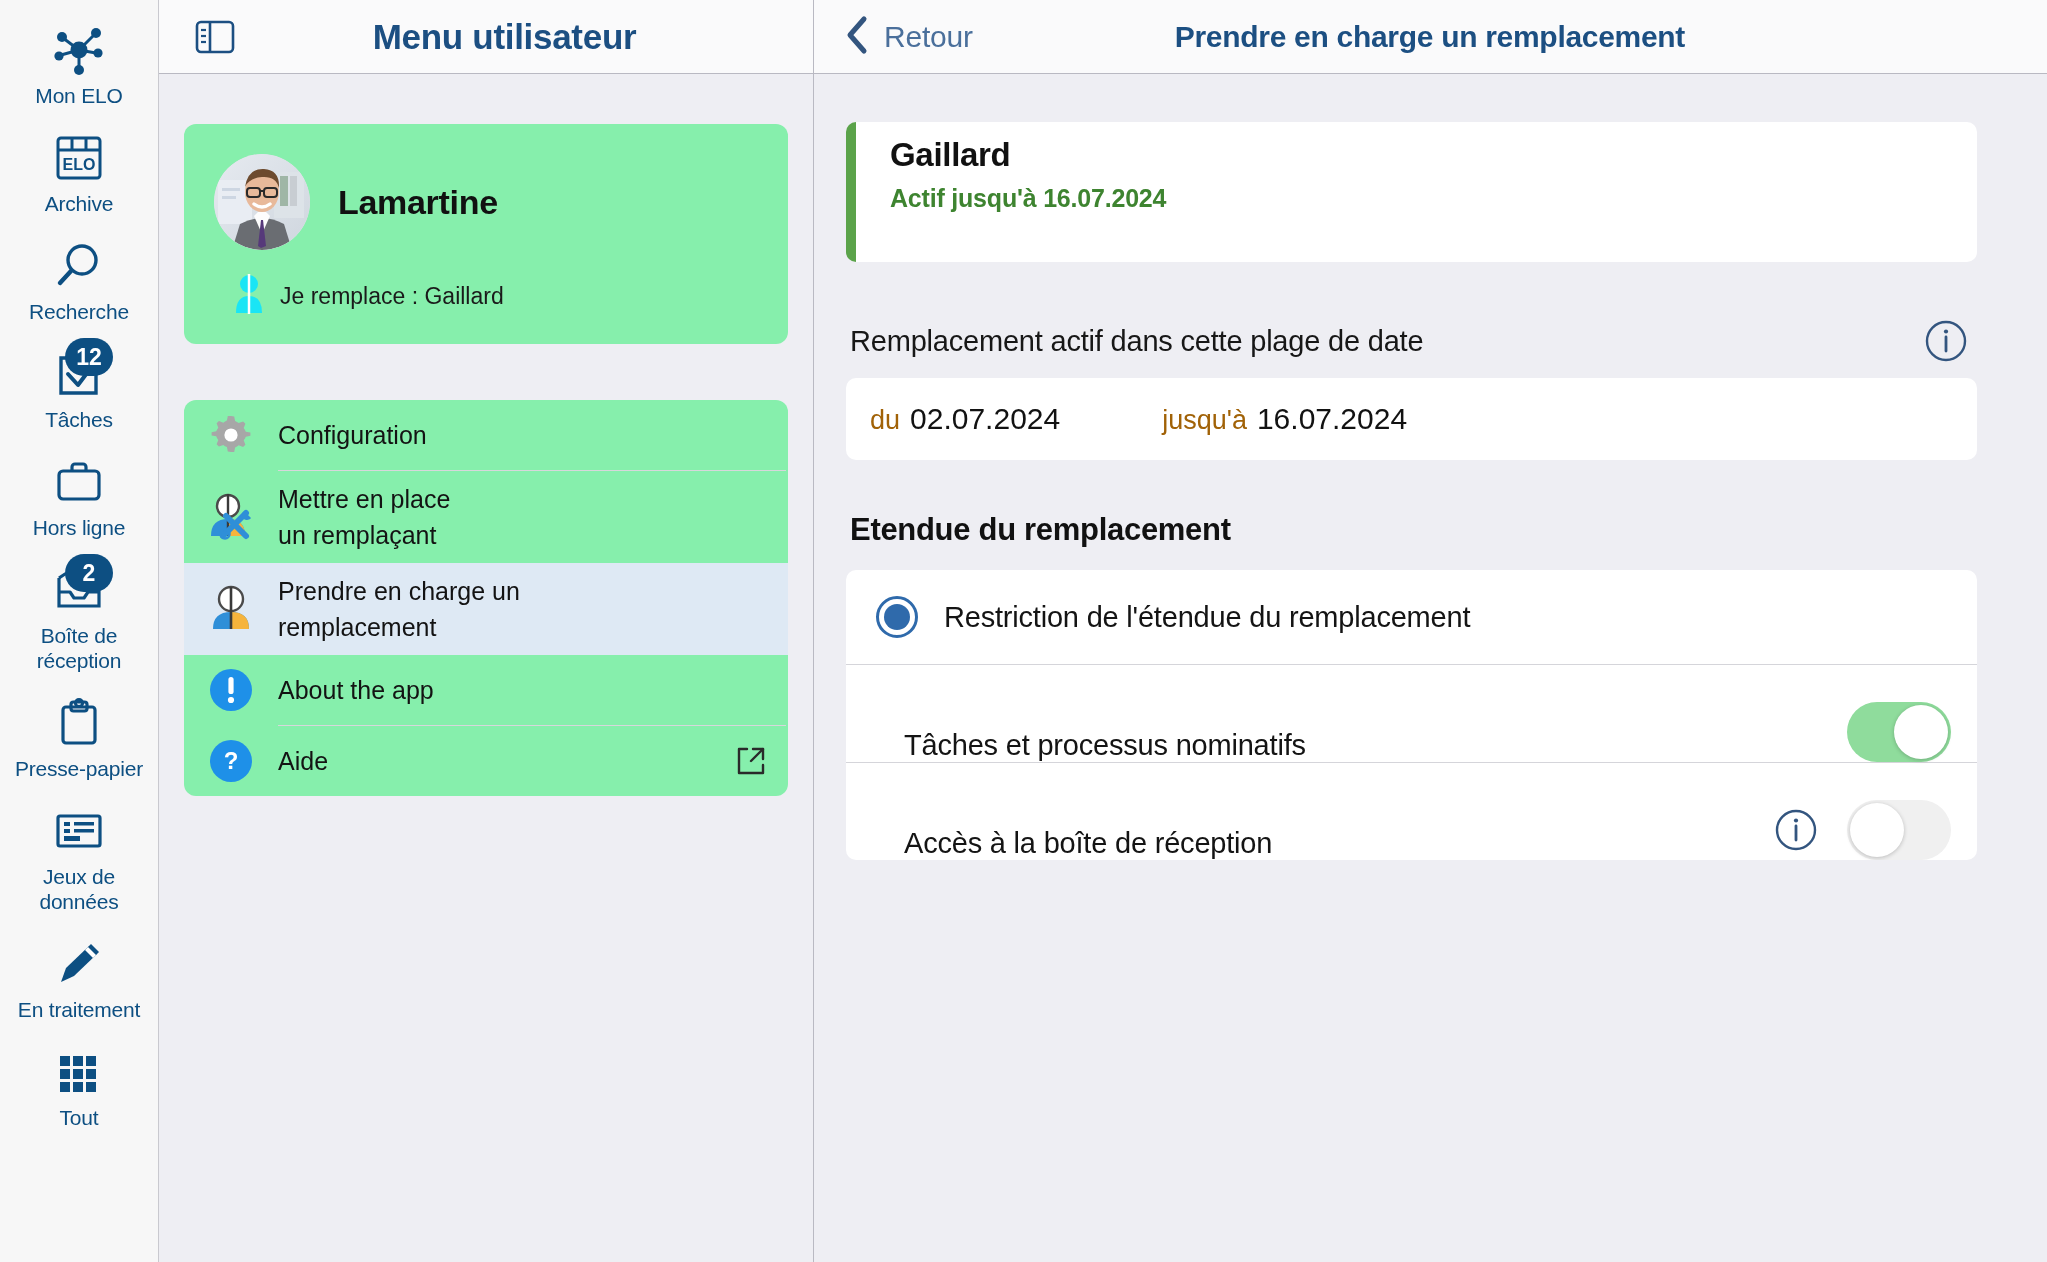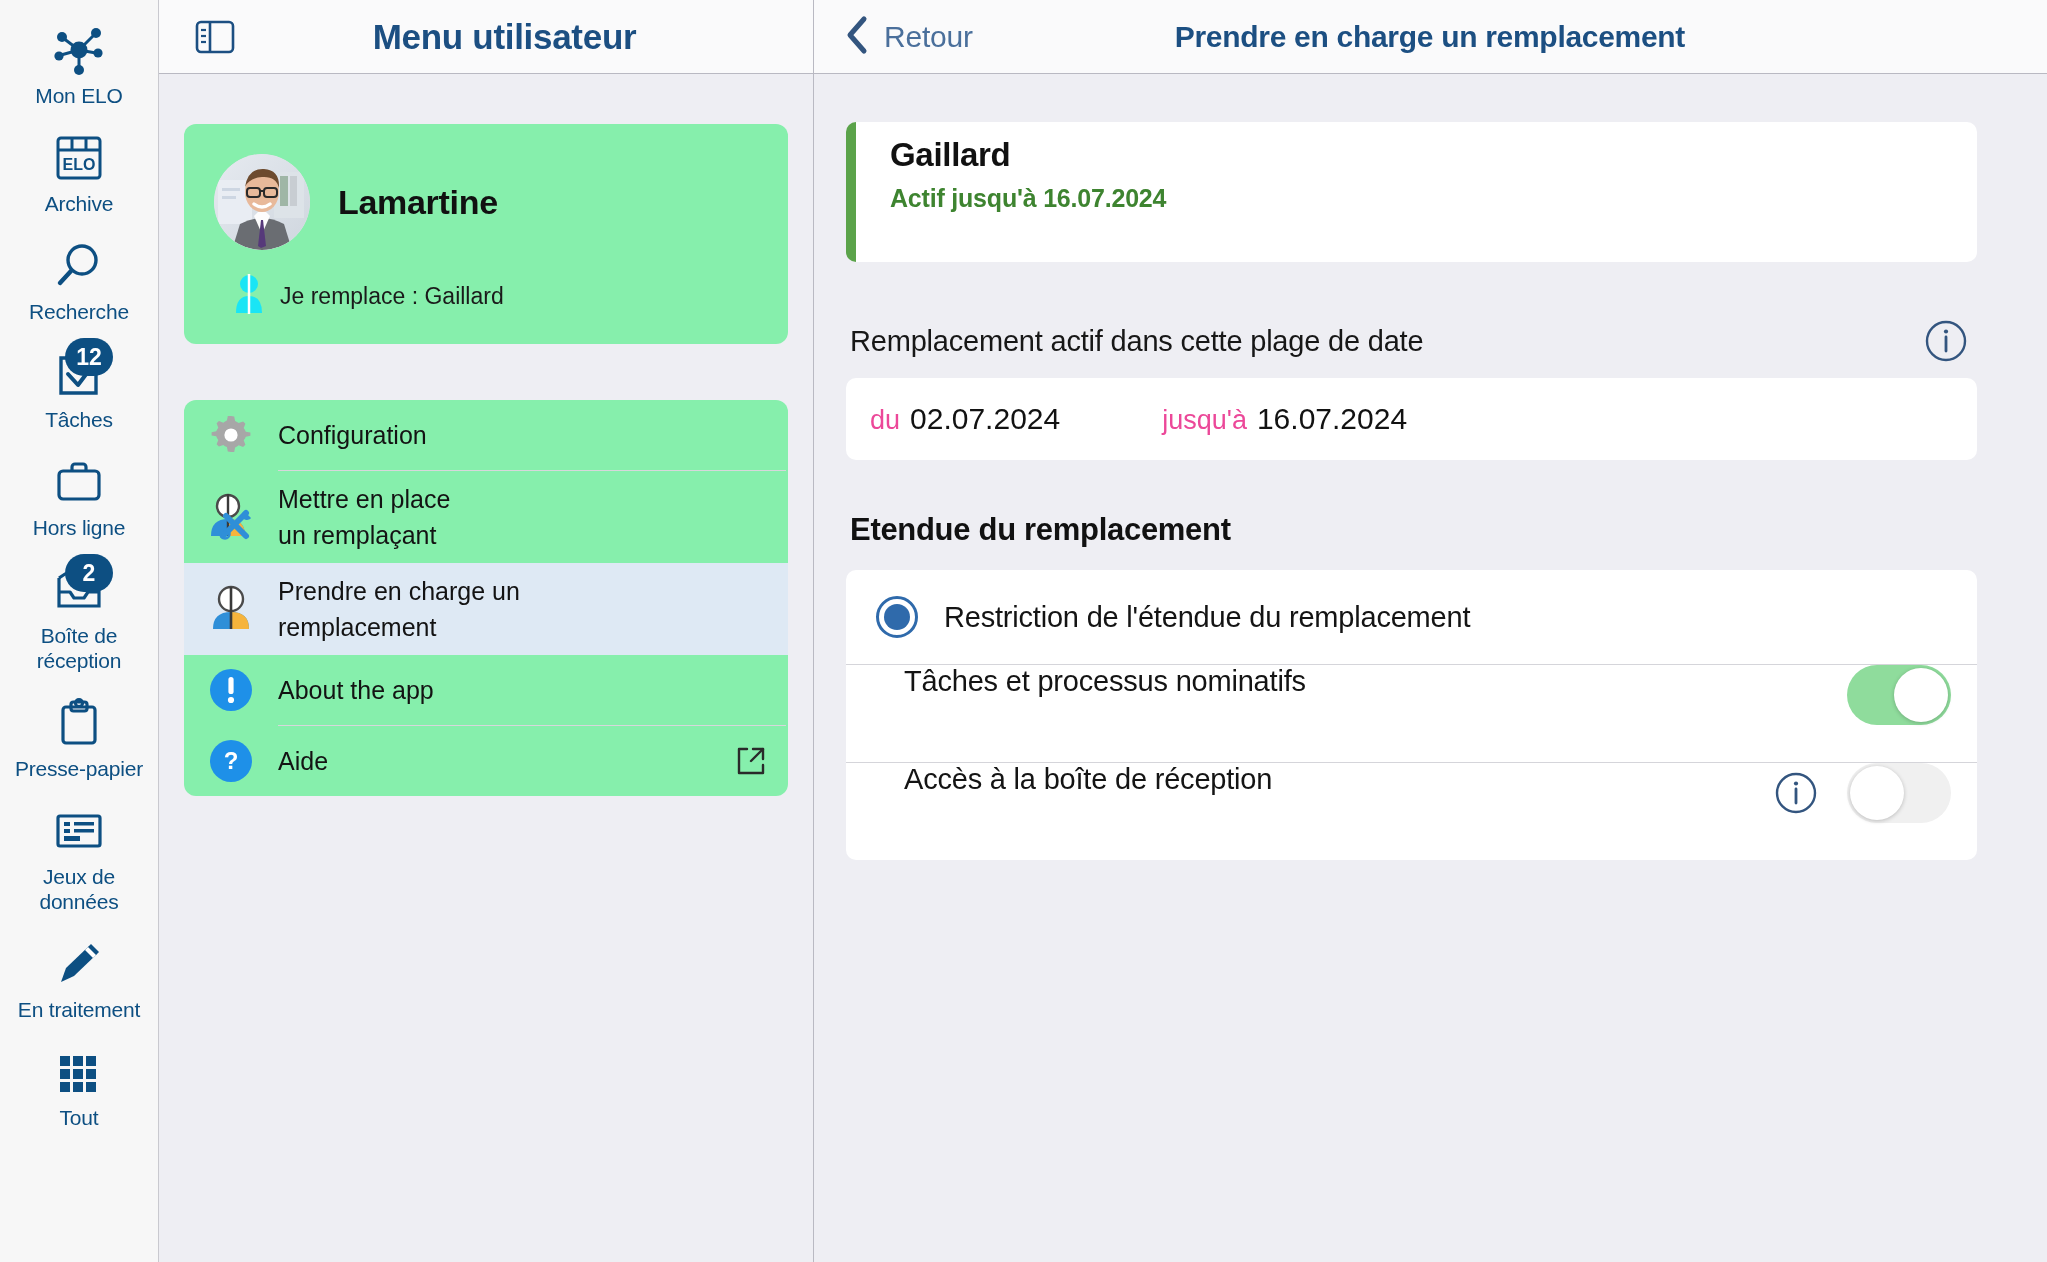--- a/index.html
+++ b/index.html
@@ -255,21 +255,21 @@
   .daterange-card {
     background: #fff;
     border-radius: 10px;
     height: 82px;
     display: flex;
     align-items: center;
     padding-left: 24px;
     margin-bottom: 52px;
   }
   .date-group { display: flex; align-items: baseline; gap: 10px; }
-  .date-prefix { font-size: 27px; color: #ec4899; }
+  .date-prefix { font-size: 27px; color: #a16207; }
   .date-value { font-size: 30px; color: #121212; }
   .date-gap { width: 102px; }
 
   .section-title {
     font-size: 31px;
     font-weight: 700;
     color: #111;
     letter-spacing: -0.3px;
     margin-bottom: 22px;
     padding-left: 4px;
@@ -287,21 +287,21 @@
     padding: 26px 30px 26px 30px;
     cursor: pointer;
   }
   .scope-head-label {
     font-size: 29px;
     color: #141414;
     letter-spacing: -0.2px;
   }
   .scope-row {
     display: flex;
-    align-items: flex-start;
+    align-items: flex-end;
     min-height: 98px;
     padding: 0 26px 0 58px;
     border-top: 1px solid #d5d5da;
   }
   .scope-row-label {
     flex: 1;
     font-size: 29px;
     color: #141414;
     letter-spacing: -0.2px;
   }

